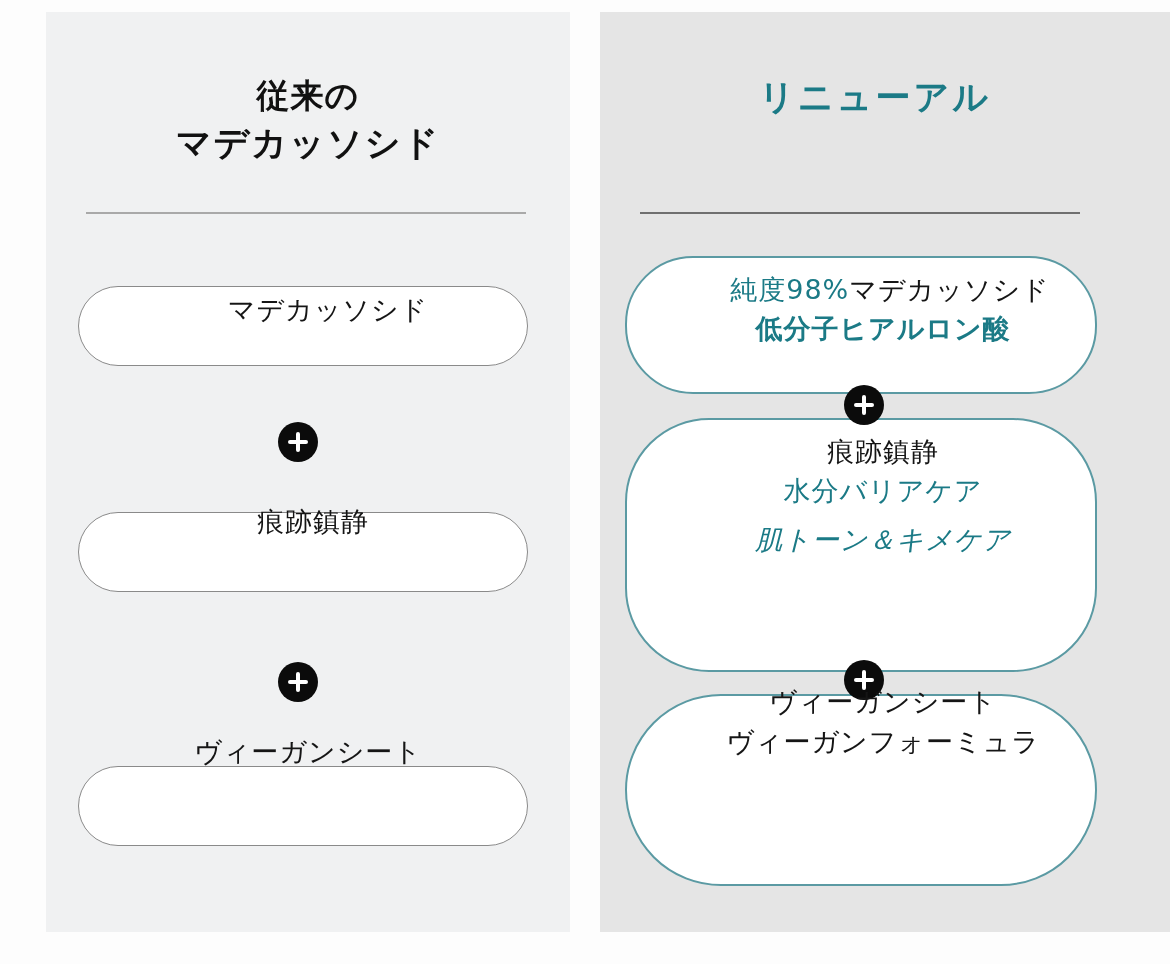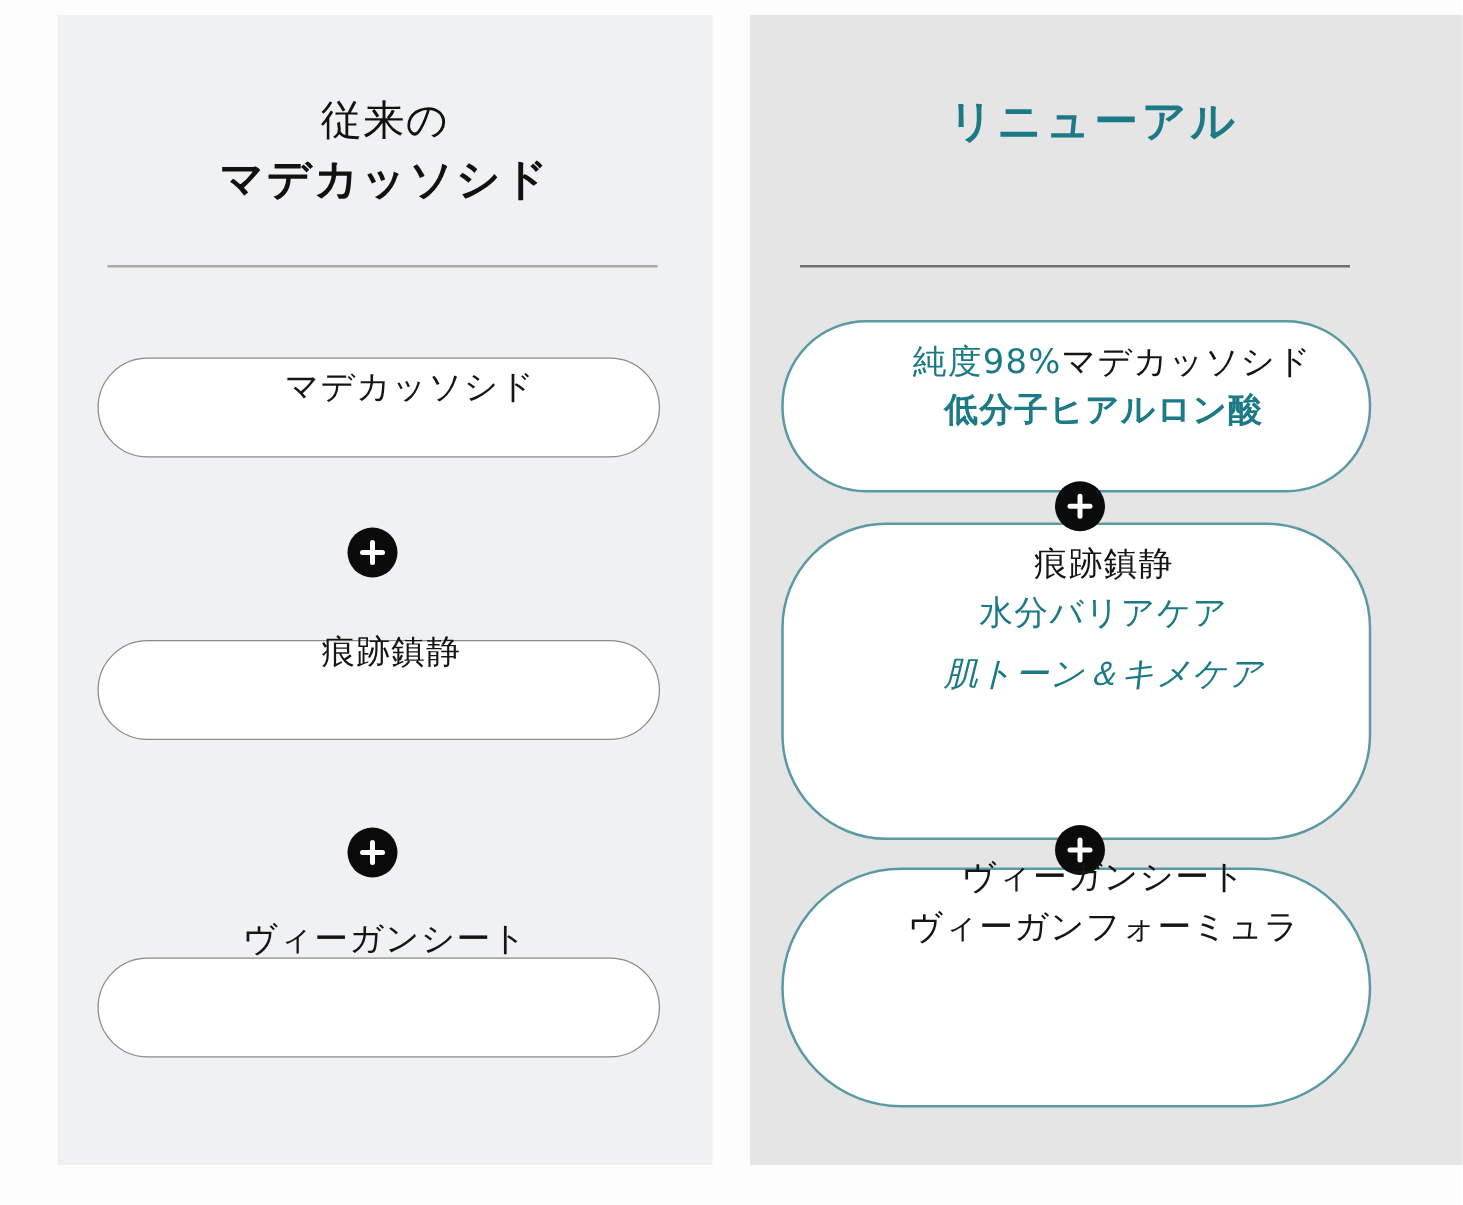--- a/index.html
+++ b/index.html
@@ -109,21 +109,21 @@
       width: 4px;
       height: 20px;
     }
   </style>
 </head>
 <body>
 
 <div class="stage">
 
   <div class="panel panel-left">
-    <div class="heading h-light" style="top:62px;">従来の</div>
+    <div class="heading h-light" style="top:62px;font-weight:bold;">従来の</div>
     <div class="heading h-bold" style="top:108px;">マデカッソシド</div>
     <div class="divider" style="left:40px; top:200px; width:440px; background:#a9a9a9;"></div>
 
     <div class="pill pill-left" style="left:32px; top:274px; width:450px; height:80px;"></div>
     <div class="label" style="top:278px; left:20px;">マデカッソシド</div>
 
     <div class="plus" style="left:232px; top:410px;"></div>
 
     <div class="pill pill-left" style="left:32px; top:500px; width:450px; height:80px;"></div>
     <div class="label" style="top:490px; left:5px;">痕跡鎮静</div>

